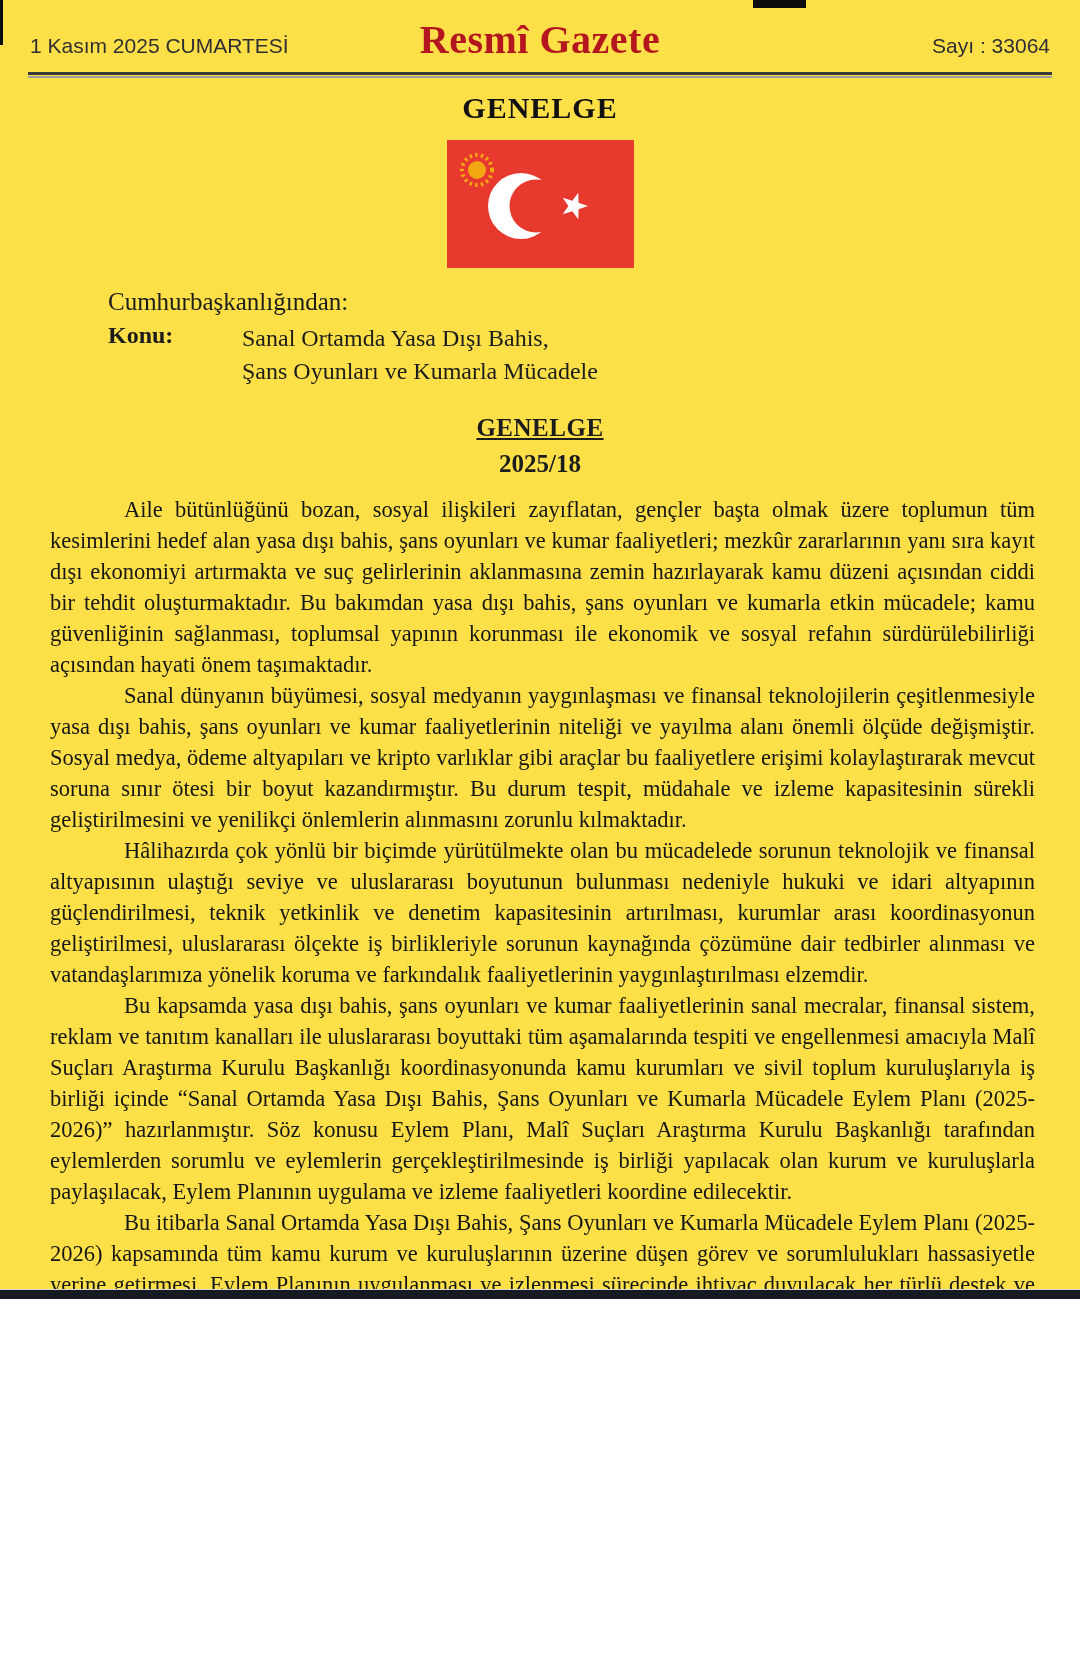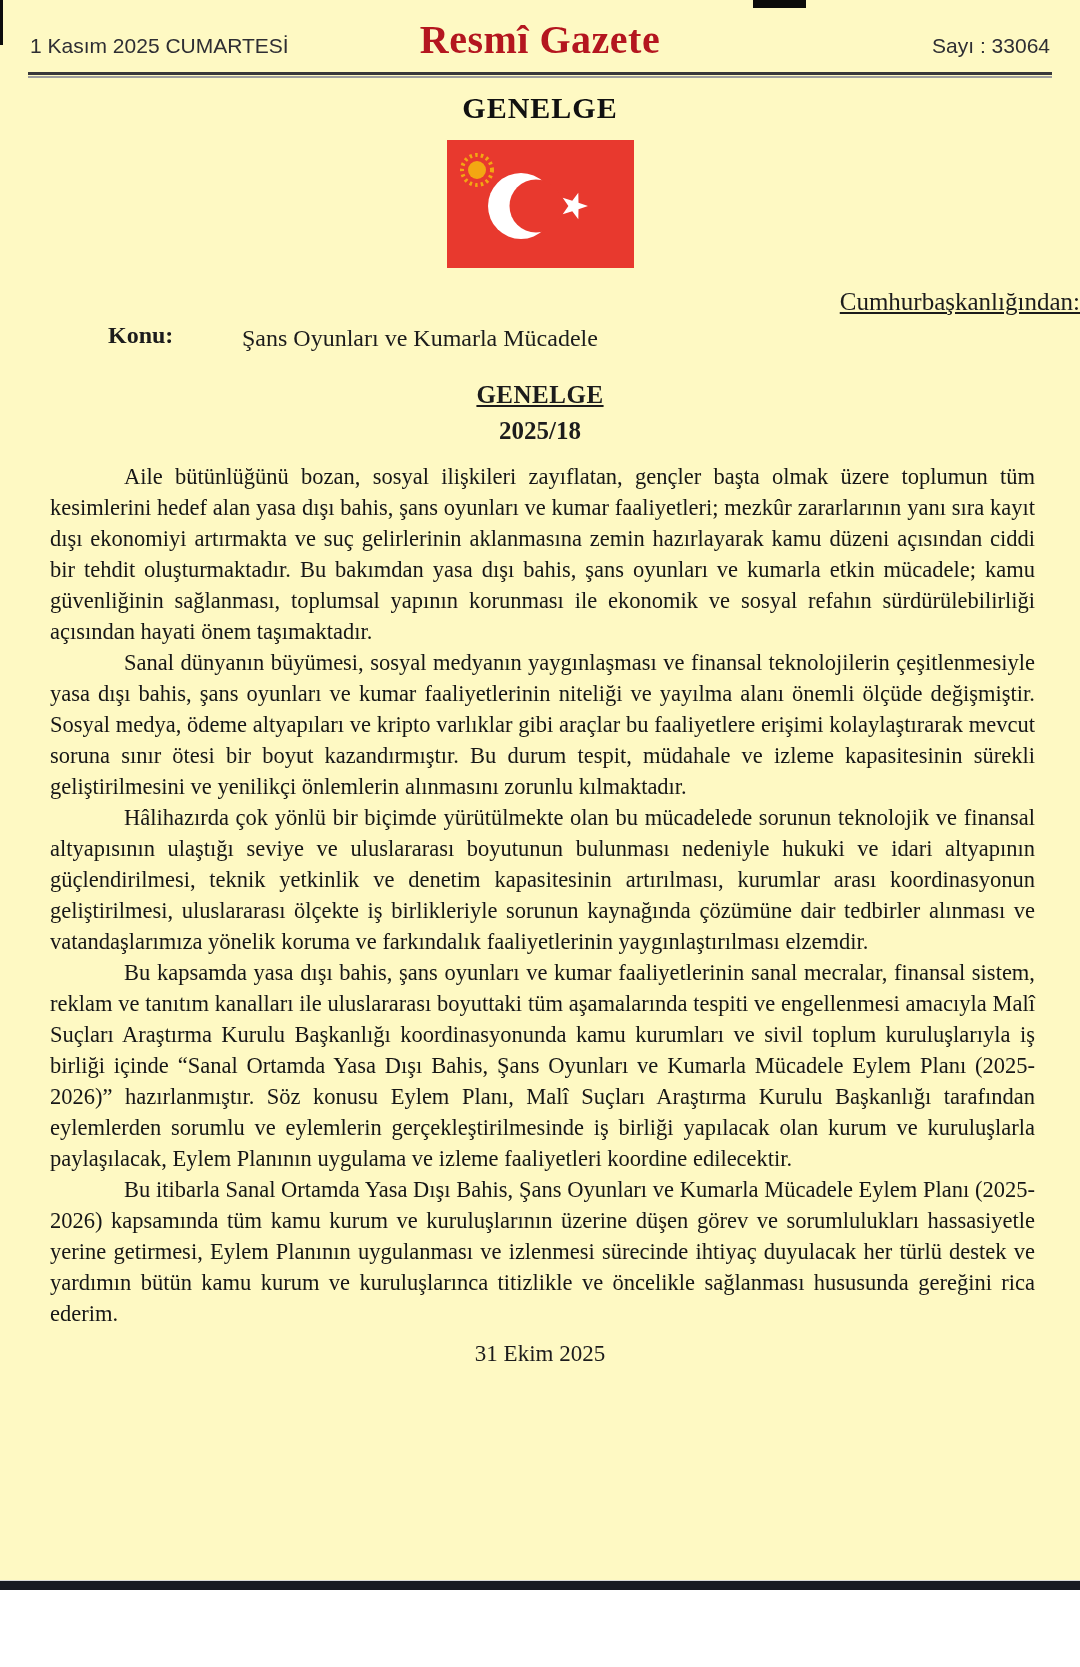--- a/index.html
+++ b/index.html
@@ -1,19 +1,19 @@
 <!DOCTYPE html>
 <html lang="tr"><head>
 <meta charset="utf-8">
 <style>
   html,body{margin:0;padding:0;background:#ffffff;}
   .page{
     position:relative;
-    width:1080px;height:1590px;
-    background:#fef9c3;
+    width:1080px;height:1299px;
+    background:#fde047;
     overflow:hidden;
     font-family:"Liberation Serif", serif;
     color:#1c1c1c;
   }
   
   .gz-header{
     display:flex;align-items:baseline;
     padding:16px 30px 0 30px;
   }
   .gz-date{flex:1;text-align:left;font-family:"Liberation Sans",sans-serif;font-size:21px;color:#2e2e33;}
@@ -24,21 +24,21 @@
   .gz-rule .r2{height:2px;background:#9d9d9f;margin-top:1px;}
   
   .doc-title{
     margin-top:13px;text-align:center;
     font-size:30px;font-weight:bold;letter-spacing:1px;color:#111;
   }
   
   .flag-wrap{text-align:center;margin-top:15px;height:128px;}
   
   .from-section{margin:20px 0 0 108px;font-size:24px;}
-  .from-line{text-decoration:underline;font-size:25px;text-align:right;}
+  .from-line{font-size:25px;}
   .subject-row{display:flex;margin-top:6px;gap:46px;}
   .subject-label{font-weight:bold;width:88px;flex:0 0 88px;}
   .subject-lines{line-height:33px;}
   
   .circ-heading{margin-top:26px;text-align:center;font-size:25px;font-weight:bold;text-decoration:underline;letter-spacing:.5px;}
   .circ-number{margin-top:8px;text-align:center;font-size:25px;font-weight:bold;}
   
   .body-text{margin:16px 45px 0 50px;}
   .body-text p{
     margin:0;
@@ -93,20 +93,21 @@
 
       <polygon fill="#ffffff" points="141,66 131.5,69.3 131.3,79.3 125.3,71.3 115.7,74.2 121.4,66 115.7,57.8 125.3,60.7 131.3,52.7 131.5,62.7"></polygon>
     </svg>
   </div>
 
   <div class="from-section">
     <div class="from-line">Cumhurbaşkanlığından:</div>
     <div class="subject-row">
       <div class="subject-label">Konu:</div>
       <div class="subject-lines">
+        <div>Sanal Ortamda Yasa Dışı Bahis,</div>
         <div>Şans Oyunları ve Kumarla Mücadele</div>
       </div>
     </div>
   </div>
 
   <div class="circ-heading">GENELGE</div>
   <div class="circ-number">2025/18</div>
 
   <div class="body-text">
     <p>Aile bütünlüğünü bozan, sosyal ilişkileri zayıflatan, gençler başta olmak üzere toplumun tüm kesimlerini hedef alan yasa dışı bahis, şans oyunları ve kumar faaliyetleri; mezkûr zararlarının yanı sıra kayıt dışı ekonomiyi artırmakta ve suç gelirlerinin aklanmasına zemin hazırlayarak kamu düzeni açısından ciddi bir tehdit oluşturmaktadır. Bu bakımdan yasa dışı bahis, şans oyunları ve kumarla etkin mücadele; kamu güvenliğinin sağlanması, toplumsal yapının korunması ile ekonomik ve sosyal refahın sürdürülebilirliği açısından hayati önem taşımaktadır.</p>

